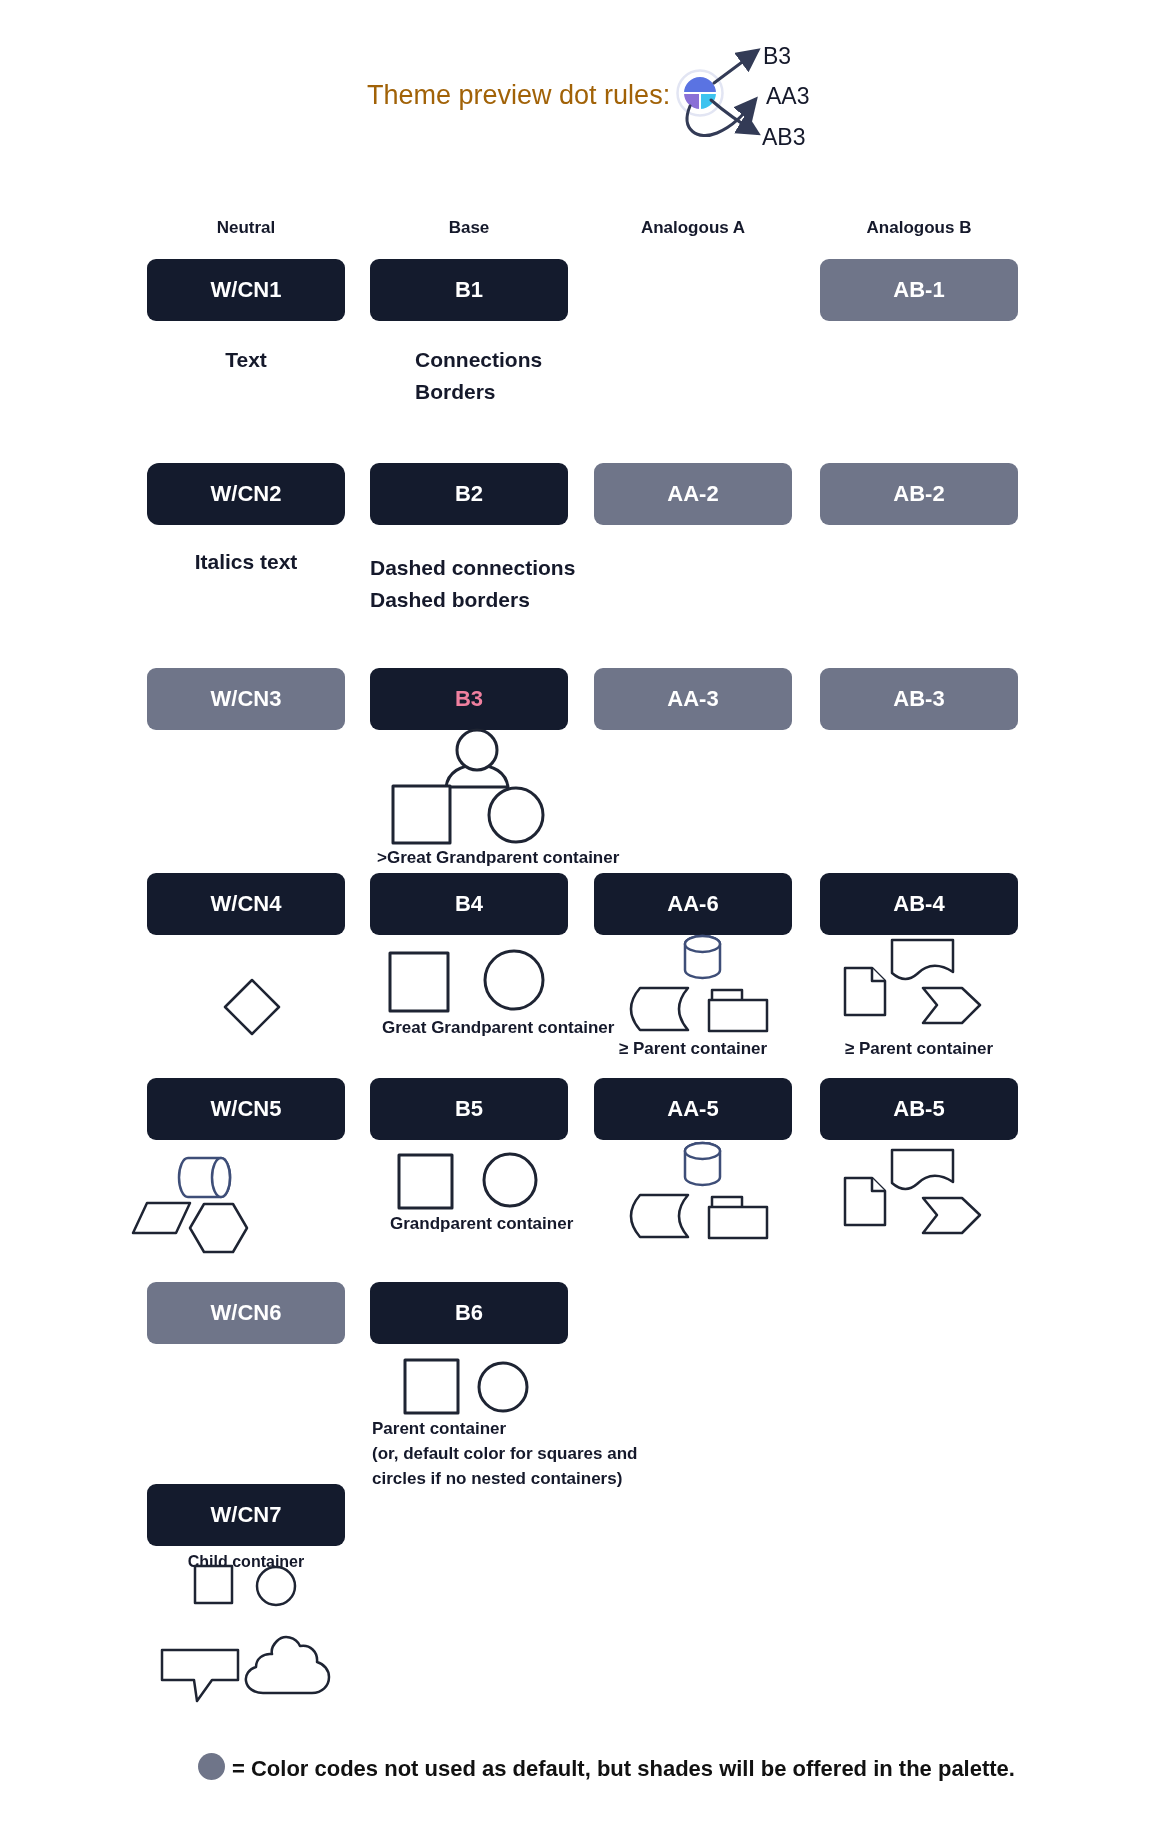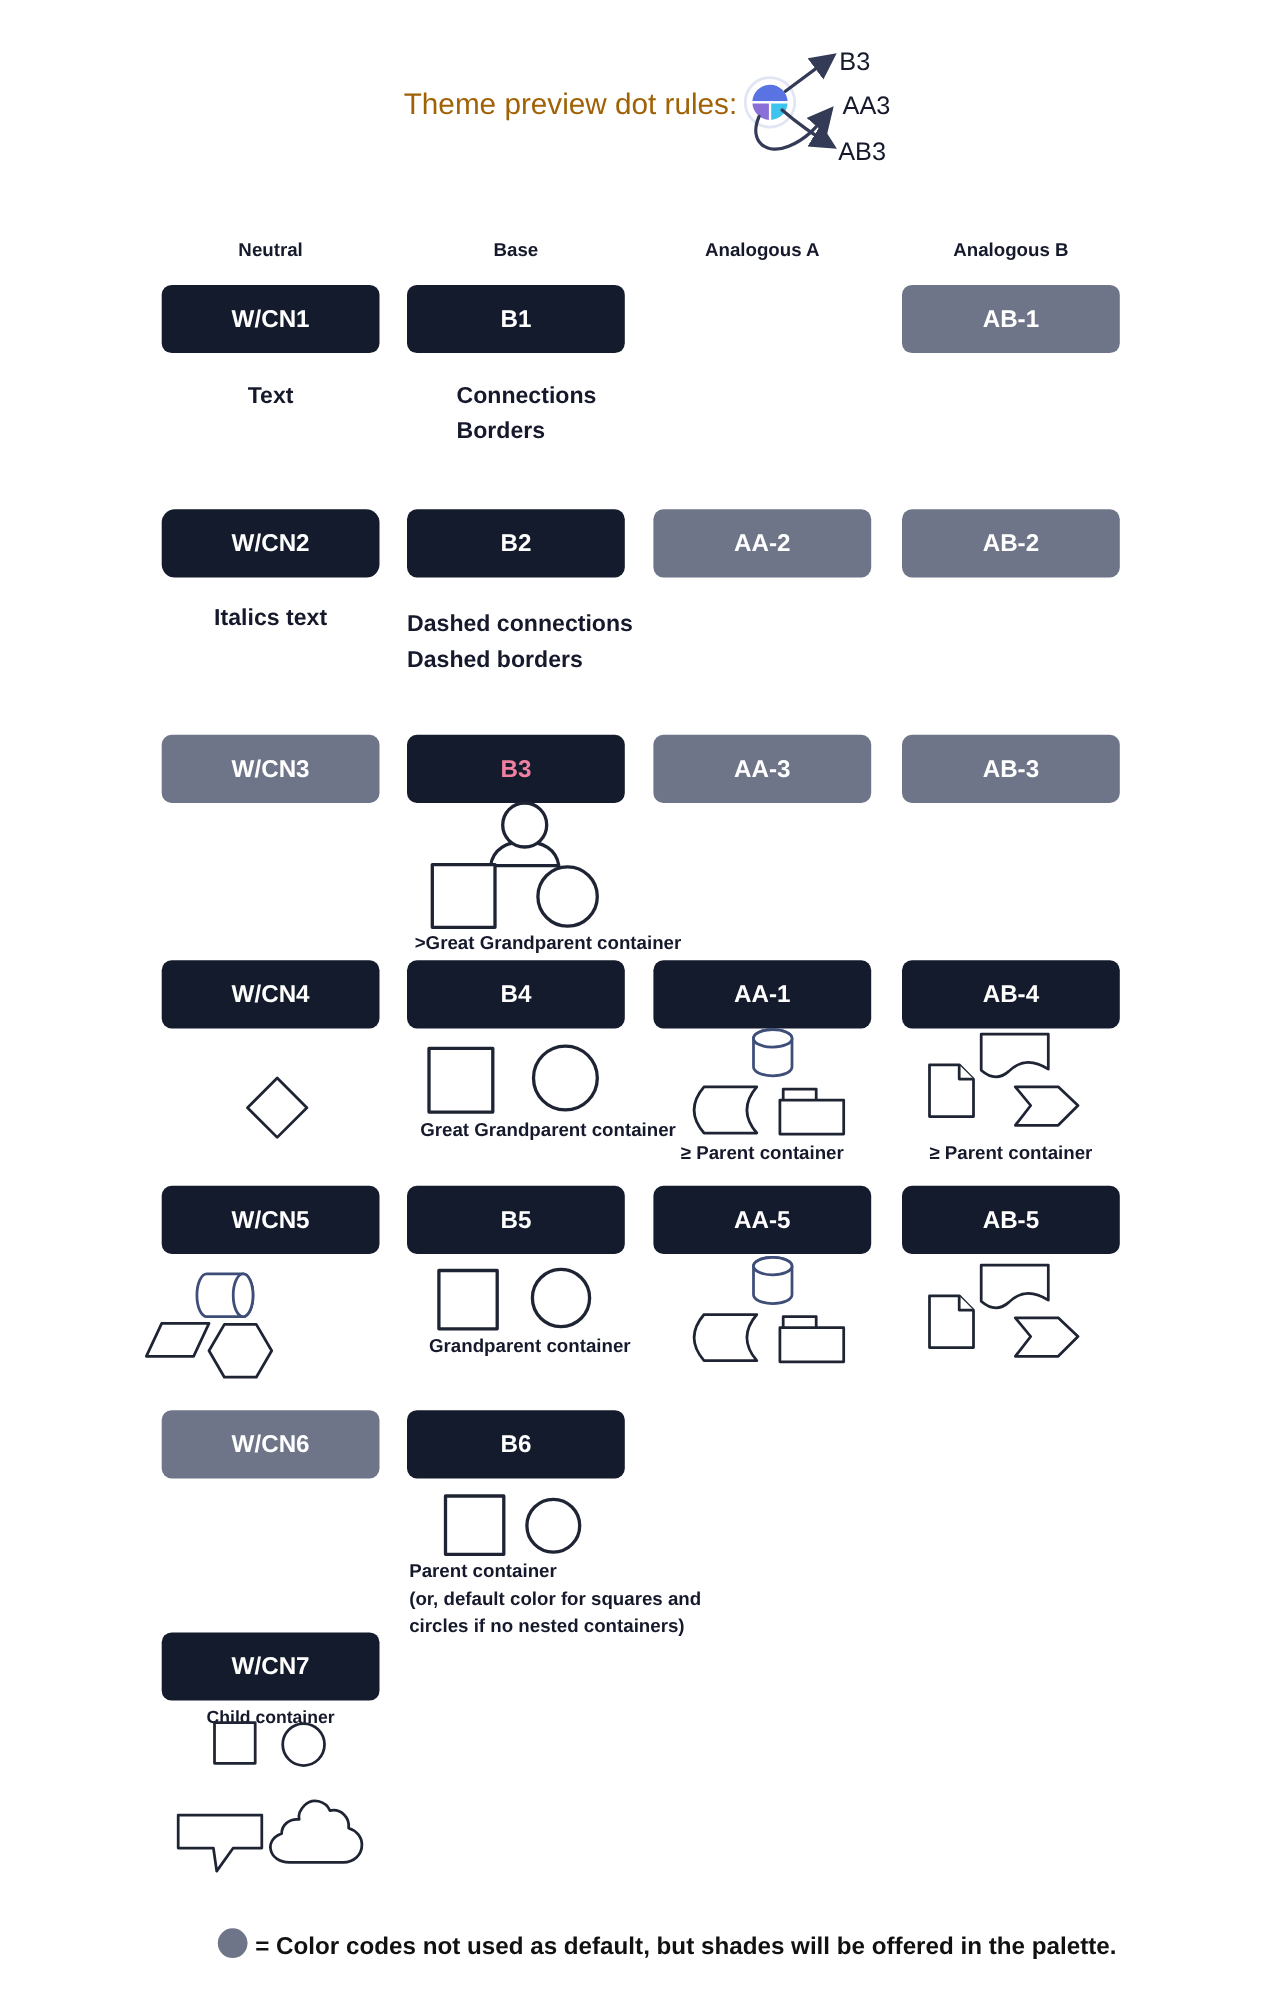--- a/index.html
+++ b/index.html
@@ -87,21 +87,21 @@
   <svg style="left:370px;top:725px;" width="230" height="130" viewBox="0 0 230 130">
     <path class="shape thick" d="M 76 62 C 78 47 91 40 107 40 C 123 40 136 47 138 62 Z"></path>
     <circle class="shape thick" cx="107" cy="25" r="20"></circle>
     <rect class="shape thick" x="23" y="61" width="57" height="57"></rect>
     <circle class="shape thick" cx="146" cy="90" r="27"></circle>
   </svg>
   <div class="cap" style="left:377px;top:845px;">&gt;Great Grandparent container</div>
 
   <div class="btn dark" style="left:147px;top:873px;">W/CN4</div>
   <div class="btn dark" style="left:370px;top:873px;">B4</div>
-  <div class="btn dark" style="left:594px;top:873px;">AA-1</div>
+  <div class="btn dark" style="left:594px;top:873px;">AA-6</div>
   <div class="btn dark" style="left:820px;top:873px;">AB-4</div>
 
   <svg style="left:146px;top:978px;" width="200" height="60" viewBox="0 0 200 60">
     <path class="shape" d="M 106 2 L 133 29 L 106 56 L 79 29 Z"></path>
   </svg>
 
   <svg style="left:370px;top:945px;" width="230" height="75" viewBox="0 0 230 75">
     <rect class="shape thick" x="20" y="8" width="58" height="58"></rect>
     <circle class="shape thick" cx="144" cy="35" r="29"></circle>
   </svg>

